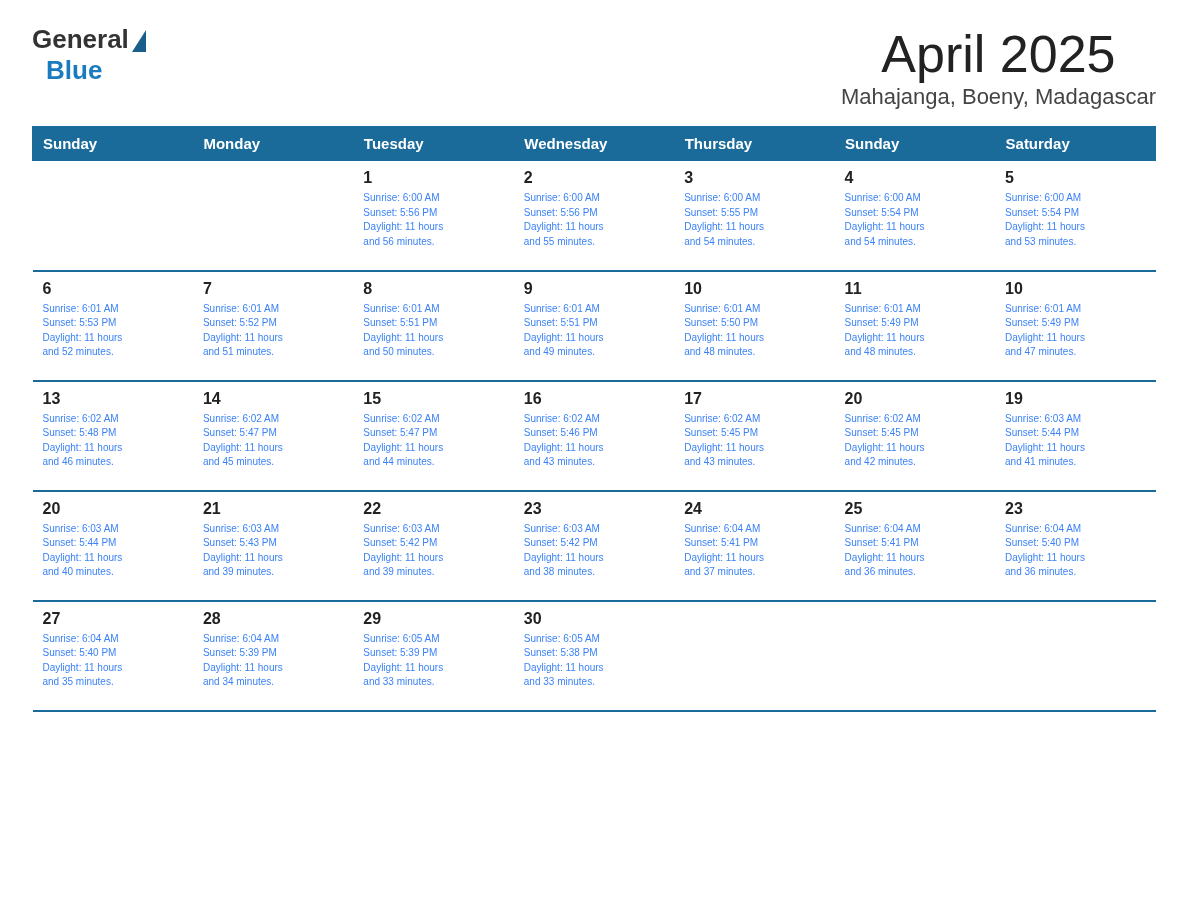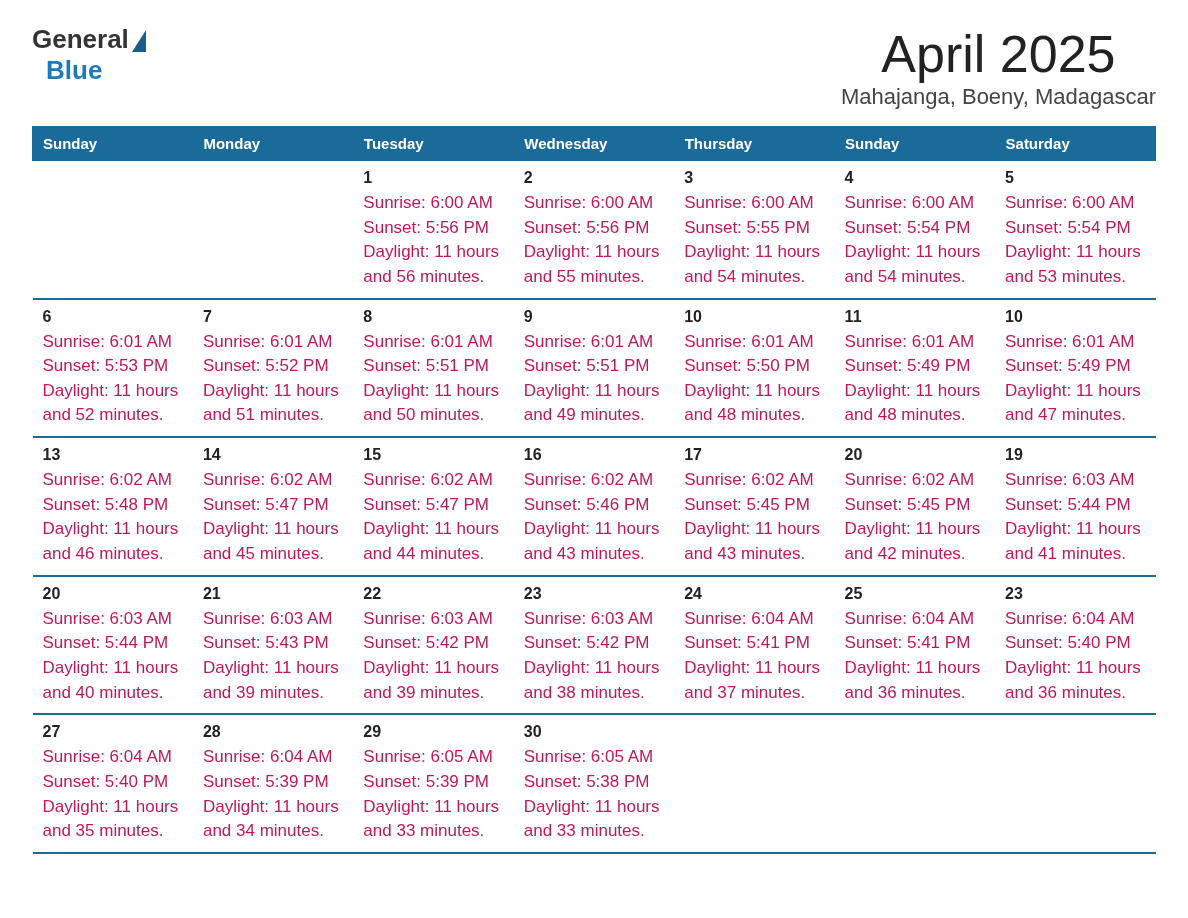--- a/index.html
+++ b/index.html
@@ -87,22 +87,22 @@
       height: 110px;
     }
     .day-number {
       font-size: 16px;
       font-weight: bold;
       color: #222;
       display: block;
       margin-bottom: 4px;
     }
     .day-info {
-      font-size: 17px;
-      color: #be185d;
+      font-size: 10px;
+      color: #3b82f6;
       line-height: 1.45;
     }
     .empty-cell {
       background: #fff;
     }
   </style>
 </head>
 <body>
 
 <div class="header">

